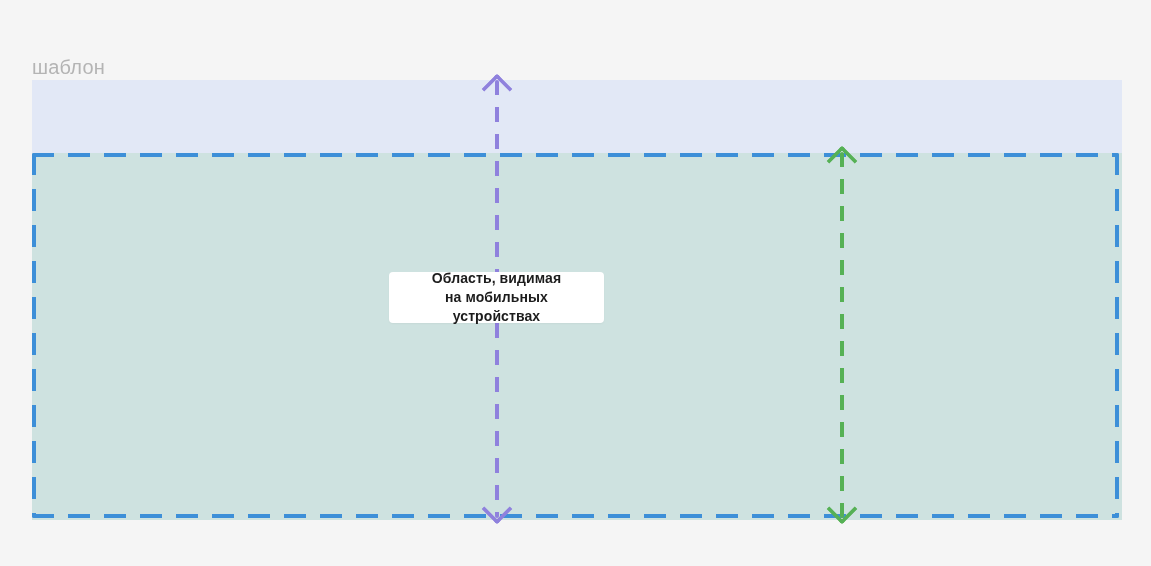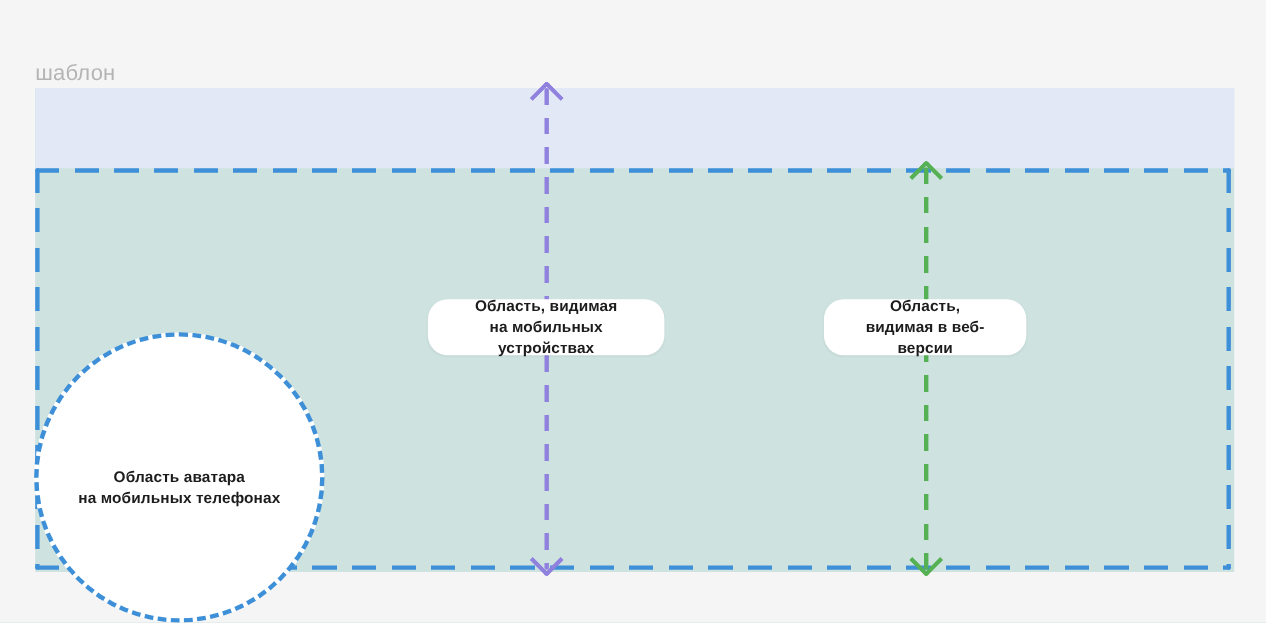--- a/index.html
+++ b/index.html
@@ -169,21 +169,21 @@
     border-right-width: 4px;
     border-radius: 0 0 3px 0;
   }
   .arrow-purple .head { border-color: #8f81dd; }
   .arrow-green .head { border-color: #56b155; }
 
   
   .chip {
     position: absolute;
     background: #ffffff;
-    border-radius: 18px;
+    border-radius: 4px;
     padding: 10px 22px;
     display: flex;
     align-items: center;
     justify-content: center;
     box-shadow: 0 1px 2px rgba(0,0,0,.04);
   }
   .chip-text {
     font-size: 14px;
     line-height: 19px;
     font-weight: bold;
@@ -204,40 +204,32 @@
     <div class="cover-topband"></div>
   </div>
 
   <div class="safe-rect">
     <div class="edge edge-top"></div>
     <div class="edge edge-bottom"></div>
     <div class="edge edge-left"></div>
     <div class="edge edge-right"></div>
   </div>
 
-  <div class="avatar-circle">
-    <div class="avatar-label">Область аватара
-на мобильных телефонах</div>
-  </div>
 
   <div class="arrow arrow-purple" style="left: 486px; top: 80px; width: 22px; height: 438px;">
     <div class="shaft"></div>
     <div class="head head-up"></div>
     <div class="head head-down"></div>
   </div>
 
   <div class="arrow arrow-green" style="left: 831px; top: 152px; width: 22px; height: 366px;">
     <div class="shaft"></div>
     <div class="head head-up"></div>
     <div class="head head-down"></div>
   </div>
 
   <div class="chip" style="left: 389px; top: 272px; width: 215px; height: 51px; box-sizing: border-box;">
     <div class="chip-text">Область, видимая
 на мобильных устройствах</div>
   </div>
 
-  <div class="chip" style="left: 749px; top: 272px; width: 184px; height: 51px; box-sizing: border-box;">
-    <div class="chip-text">Область,
-видимая в веб-версии</div>
-  </div>
 
 </div>
 
 </body></html>

